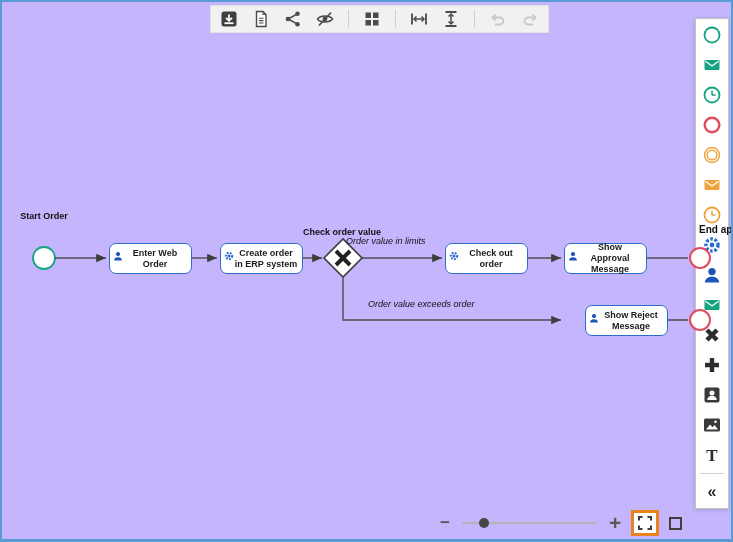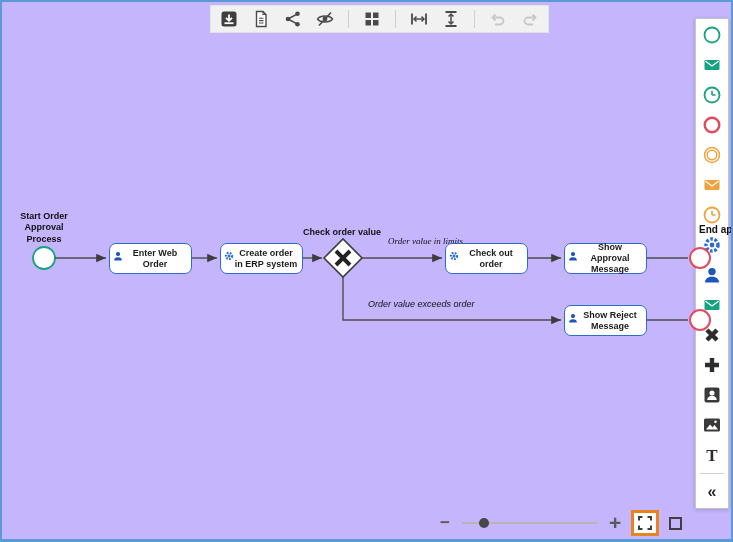--- a/index.html
+++ b/index.html
@@ -73,24 +73,23 @@
     <path d="M334,249 L348,263 M348,249 L334,263" stroke="#222" stroke-width="4"></path>
     <line x1="360" y1="256" x2="440" y2="256" stroke="#4d4d4d" stroke-width="1.4" marker-end="url(#arr)"></line>
     <line x1="526" y1="256" x2="559" y2="256" stroke="#4d4d4d" stroke-width="1.4" marker-end="url(#arr)"></line>
     <line x1="645" y1="256" x2="686" y2="256" stroke="#4d4d4d" stroke-width="1.4"></line>
     <polyline points="341,275 341,318 559,318" fill="none" stroke="#4d4d4d" stroke-width="1.4" marker-end="url(#arr)"></polyline>
     <line x1="645" y1="318" x2="686" y2="318" stroke="#4d4d4d" stroke-width="1.4"></line>
   </svg>
 
   <div class="diagram-label bold" style="left:4px; top:209px; width:76px;">
     <div>Start Order</div>
-    <div>Approval Process</div>
   </div>
   <div class="diagram-label bold" style="left:296px; top:217px; width:88px;margin-top:8px;">Check order value</div>
-  <div class="diagram-label italic" style="left:386px; top:234px;font-family:Liberation Serif, serif;">Order value in limits</div>
+  <div class="diagram-label italic" style="left:344px; top:234px;">Order value in limits</div>
   <div class="diagram-label italic" style="left:366px; top:297px;">Order value exceeds order</div>
 
   <div class="task" style="left:107px; top:241px;">
     <span class="task-icon">
       <svg width="10" height="10" viewBox="0 0 10 10">
           <circle cx="5" cy="3.1" r="2.1" fill="#1d56b8"></circle>
           <path d="M1.1,9.6 a3.9,3.4 0 0 1 7.8,0 z" fill="#1d56b8"></path>
         </svg>
     </span>
     <span class="task-label">Enter Web Order</span>
@@ -119,21 +118,21 @@
   <div class="task" style="left:562px; top:241px;align-items:center;">
     <span class="task-icon">
       <svg width="10" height="10" viewBox="0 0 10 10">
           <circle cx="5" cy="3.1" r="2.1" fill="#1d56b8"></circle>
           <path d="M1.1,9.6 a3.9,3.4 0 0 1 7.8,0 z" fill="#1d56b8"></path>
         </svg>
     </span>
     <span class="task-label">Show Approval Message</span>
   </div>
 
-  <div class="task" style="left:562px; top:303px;">
+  <div class="task" style="left:583px; top:303px;">
     <span class="task-icon">
       <svg width="10" height="10" viewBox="0 0 10 10">
           <circle cx="5" cy="3.1" r="2.1" fill="#1d56b8"></circle>
           <path d="M1.1,9.6 a3.9,3.4 0 0 1 7.8,0 z" fill="#1d56b8"></path>
         </svg>
     </span>
     <span class="task-label">Show Reject Message</span>
   </div>
 
   <div class="end-event" style="left:687px; top:245px;"></div>

